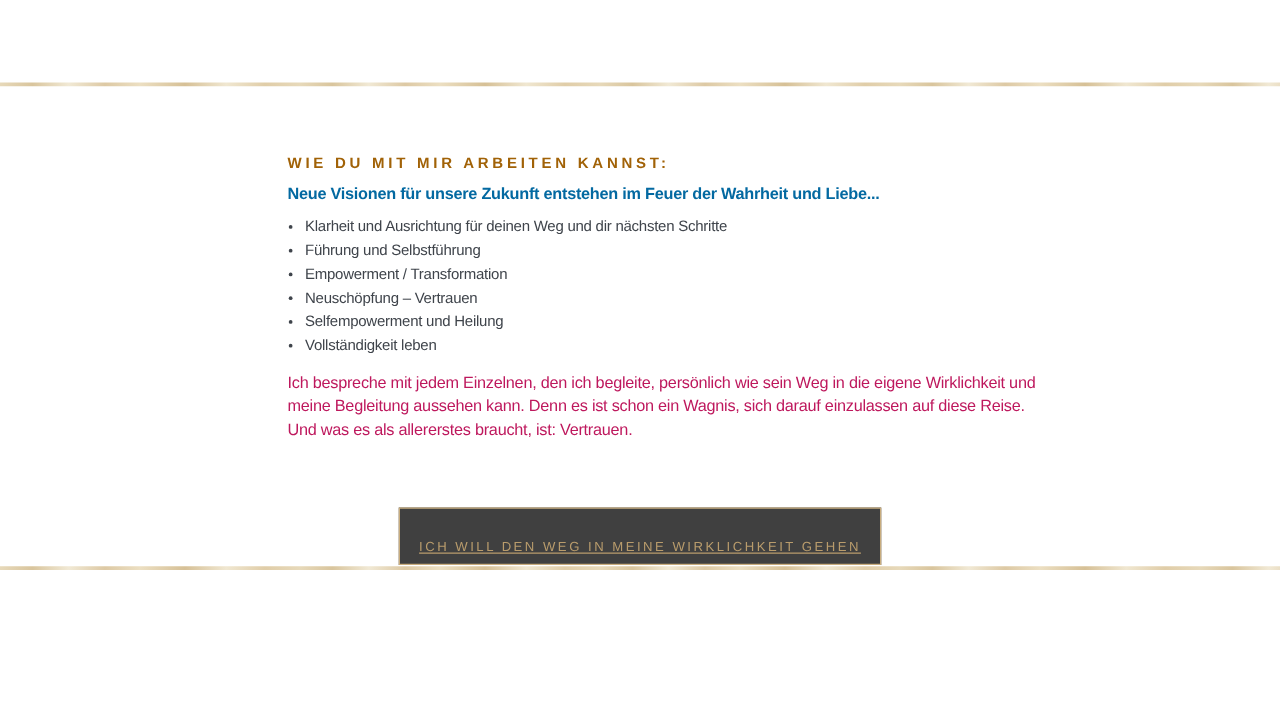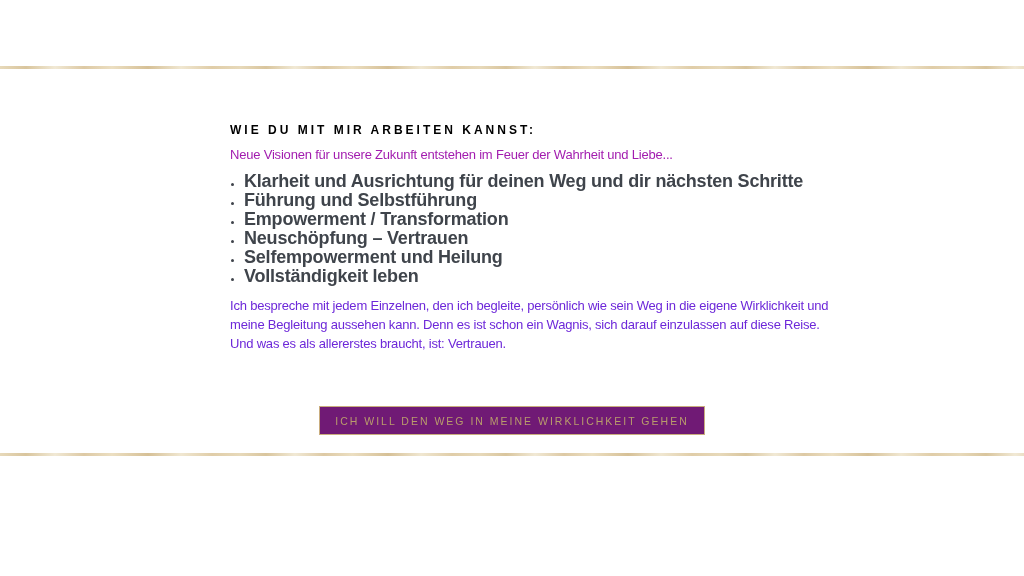--- a/index.html
+++ b/index.html
@@ -36,71 +36,72 @@
     position: absolute;
     left: 230px;
     top: 122px;
     width: 600px;
   }
   .eyebrow {
     font-size: 12px;
     font-weight: 700;
     letter-spacing: 3px;
     line-height: 16px;
-    color: #000000;
+    color: #a16207;
   }
   .intro {
     margin-top: 8px;
     font-size: 13px;
     letter-spacing: -0.2px;
     line-height: 18px;
-    color: #a21caf;
-    font-weight: 400;
+    color: #0369a1;
+    font-weight: 700;
   }
   .eyebrow.second { margin-top: 12px; }
   ul.topics {
     margin-top: 8px;
     padding-left: 14px;
     list-style: disc;
   }
   ul.topics li {
-    font-size: 18px;
+    font-size: 12px;
     letter-spacing: -0.2px;
     line-height: 19px;
     color: #3f444b;
-    font-weight: 700;
+    font-weight: 400;
   }
   ul.topics li::marker { color: #3f444b; font-size: 11px; }
   .closing {
     margin-top: 10px;
     font-size: 13px;
     letter-spacing: -0.2px;
     line-height: 19px;
-    color: #6d28d9;
+    color: #be185d;
     font-weight: 500;
     white-space: pre-line;
   }
   .cta-row {
     position: absolute;
     left: 0;
     top: 406px;
     width: 1024px;
     text-align: center;
   }
   .cta-button {
     display: inline-block;
-    background: #701a75;
+    background: #404040;
     border: 1px solid #c9ad7e;
     color: #b99c6c;
     font-family: "Liberation Sans", sans-serif;
     font-size: 10.5px;
     font-weight: 500;
     letter-spacing: 2px;
-    padding: 8px 15px 7px 15px;
+    padding: 25px 15px 7px 15px;
     cursor: pointer;
+    text-decoration: underline;
   }
 </style>
 </head>
 <body>
 
 <div class="page">
 
   <div class="gold-line top"></div>
 
   <div class="content">

